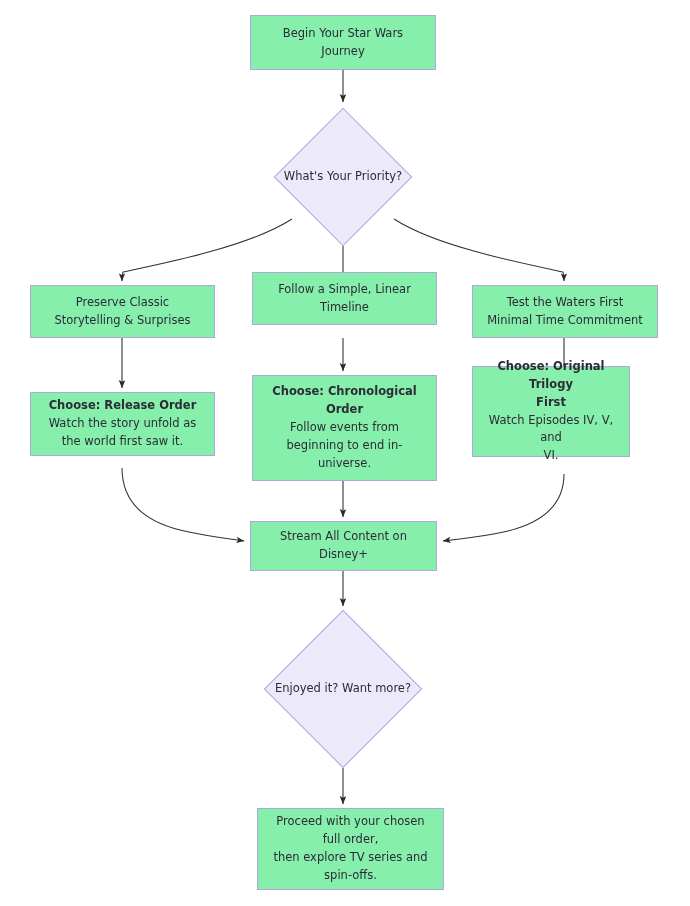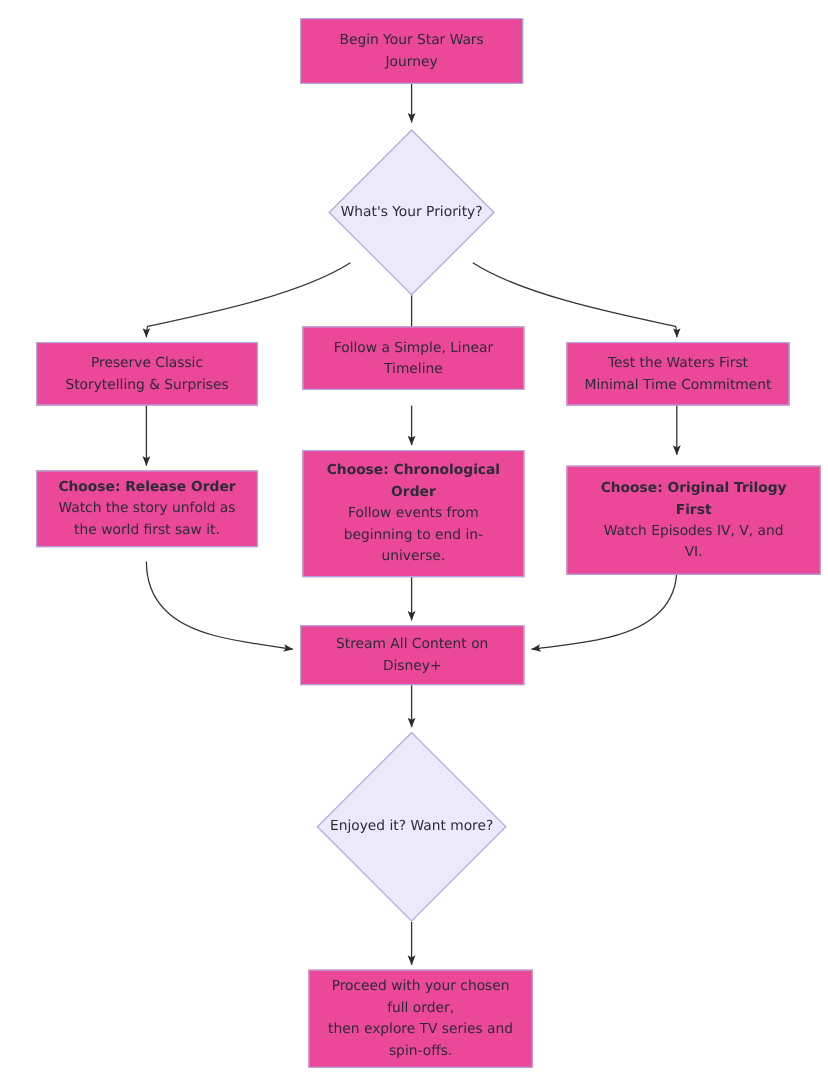--- a/index.html
+++ b/index.html
@@ -24,21 +24,21 @@
     position: absolute;
     left: 0;
     top: 0;
     width: 690px;
     height: 906px;
     pointer-events: none;
   }
   .node {
     position: absolute;
     box-sizing: border-box;
-    background: #ec4899;
+    background: #86efac;
     border: 1px solid #B0A8DC;
     display: flex;
     align-items: center;
     justify-content: center;
     text-align: center;
     color: #2C2B36;
     font-size: 11.5px;
     line-height: 1.55;
     z-index: 2;
   }
@@ -149,21 +149,21 @@
   </div>
 
   <div class="node" style="left:252px; top:375px; width:185px; height:106px; flex-direction:column;">
     <span class="node-title">Choose: Chronological
 Order</span>
     <span class="node-body">Follow events from
 beginning to end in-
 universe.</span>
   </div>
 
-  <div class="node" style="left:472px; top:388px; width:212px; height:91px; flex-direction:column;">
+  <div class="node" style="left:472px; top:366px; width:158px; height:91px; flex-direction:column;">
     <span class="node-title">Choose: Original Trilogy
 First</span>
     <span class="node-body">Watch Episodes IV, V, and
 VI.</span>
   </div>
 
   <div class="node" style="left:250px; top:521px; width:187px; height:50px;text-align:center;">
     <span class="node-text">Stream All Content on
 Disney+</span>
   </div>

